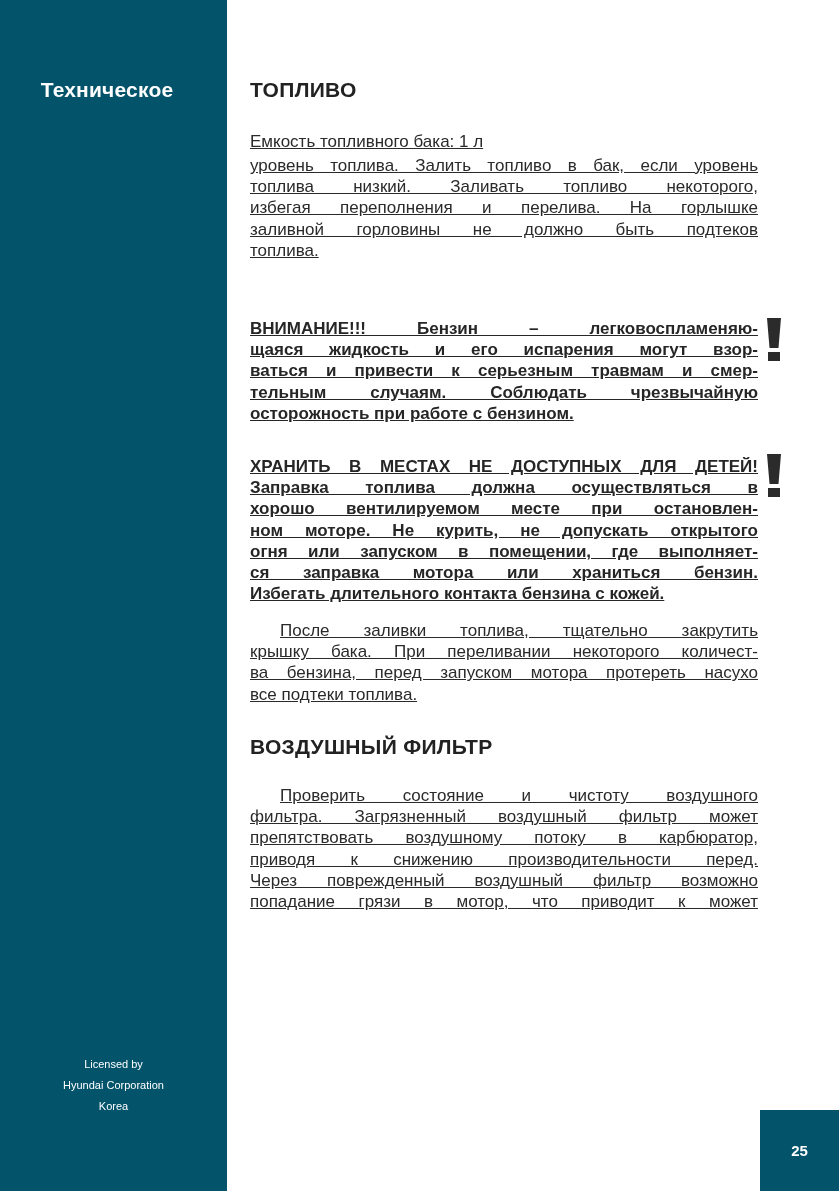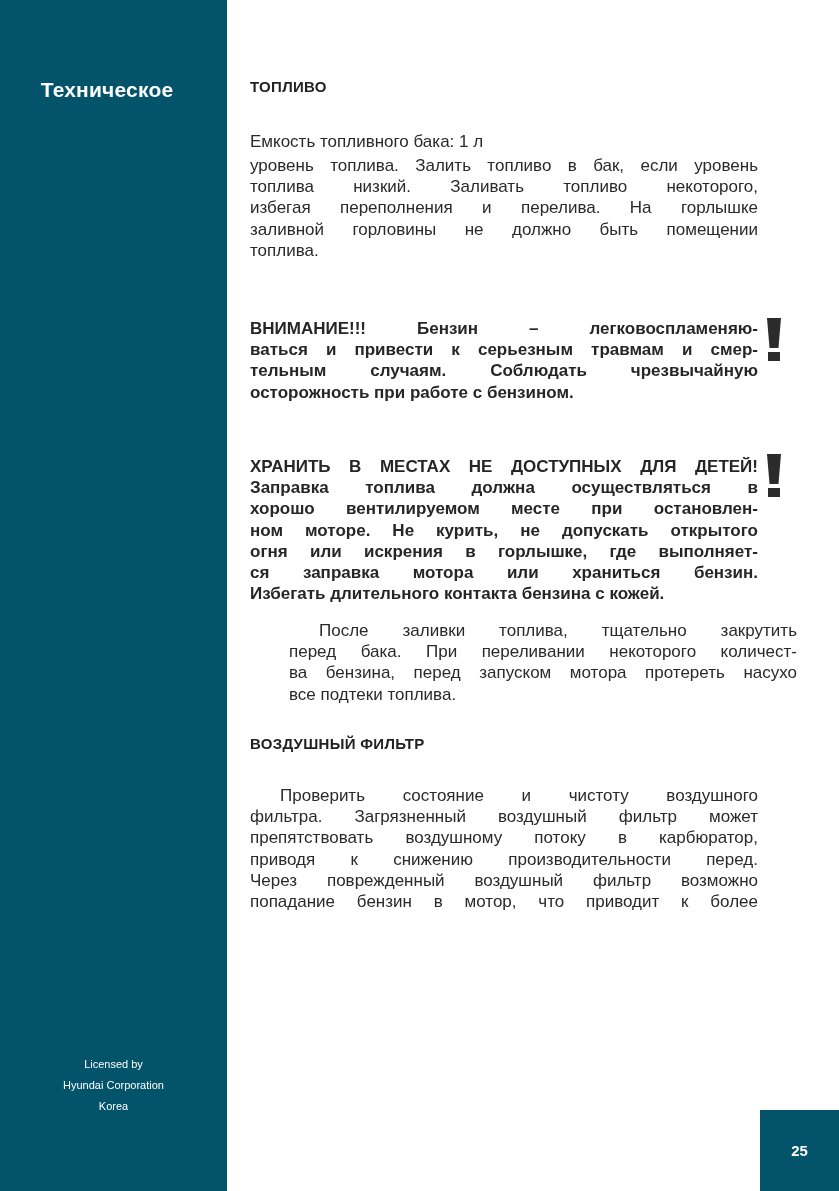--- a/index.html
+++ b/index.html
@@ -28,27 +28,27 @@
   .page-box {
     position:absolute; left:760px; top:1110px; width:79px; height:81px;
     background:#03536b; color:#ffffff;
     font-weight:bold; font-size:15px;
     display:flex; align-items:center; justify-content:center;
   }
   .content {
     position:absolute; left:250px; top:0; width:508px;
   }
   .heading {
-    position:absolute; left:0; font-weight:bold; font-size:15px;
+    position:absolute; left:0; font-weight:bold; font-size:21px;
     color:#222; letter-spacing:0.3px; white-space:nowrap;
   }
   .para {
     position:absolute; left:0; width:508px;
     font-size:17px; line-height:21.2px;
-    text-align:justify; color:#2a2a2a;
+    text-align:justify; color:#2a2a2a;text-decoration:underline;
   }
   .para.bold { font-weight:bold; color:#262626; }
   .line { display:block; text-align:justify; text-align-last:justify; white-space:nowrap; }
   .line.last { text-align-last:left; }
   .excl {
     position:absolute; width:14px;
   }
   .excl .bar {
     position:absolute; left:0; top:0; width:14px; height:30px;
     background:#2b2b2b;
@@ -82,57 +82,58 @@
   <div class="heading" style="top:78px;">ТОПЛИВО</div>
 
   <div class="para" style="top:131px;">
     <span class="line last">Емкость топливного бака: 1 л</span>
   </div>
 
   <div class="para" style="top:155px;">
     <span class="line">уровень топлива. Залить топливо в бак, если уровень</span>
     <span class="line">топлива низкий. Заливать топливо некоторого,</span>
     <span class="line">избегая переполнения и перелива. На горлышке</span>
-    <span class="line">заливной горловины не должно быть помещении</span>
+    <span class="line">заливной горловины не должно быть подтеков</span>
     <span class="line last">топлива.</span>
   </div>
 
   <div class="para bold" style="top:318px;">
     <span class="line">ВНИМАНИЕ!!! Бензин – легковоспламеняю-</span>
+    <span class="line">щаяся жидкость и его испарения могут взор-</span>
     <span class="line">ваться и привести к серьезным травмам и смер-</span>
     <span class="line">тельным случаям. Соблюдать чрезвычайную</span>
     <span class="line last">осторожность при работе с бензином.</span>
   </div>
 
   <div class="para bold" style="top:456px;">
     <span class="line">ХРАНИТЬ В МЕСТАХ НЕ ДОСТУПНЫХ ДЛЯ ДЕТЕЙ!</span>
     <span class="line">Заправка топлива должна осуществляться в</span>
     <span class="line">хорошо вентилируемом месте при остановлен-</span>
     <span class="line">ном моторе. Не курить, не допускать открытого</span>
-    <span class="line">огня или искрения в горлышке, где выполняет-</span>
+    <span class="line">огня или запуском в помещении, где выполняет-</span>
     <span class="line">ся заправка мотора или храниться бензин.</span>
     <span class="line last">Избегать длительного контакта бензина с кожей.</span>
   </div>
 
-  <div class="para" style="top:620px;margin-left:39px;">
+  <div class="para" style="top:620px;">
     <span class="line" style="padding-left:30px;">После заливки топлива, тщательно закрутить</span>
-    <span class="line">перед бака. При переливании некоторого количест-</span>
+    <span class="line">крышку бака. При переливании некоторого количест-</span>
     <span class="line">ва бензина, перед запуском мотора протереть насухо</span>
     <span class="line last">все подтеки топлива.</span>
   </div>
 
   <div class="heading" style="top:735px;">ВОЗДУШНЫЙ ФИЛЬТР</div>
 
   <div class="para" style="top:785px;">
     <span class="line" style="padding-left:30px;">Проверить состояние и чистоту воздушного</span>
     <span class="line">фильтра. Загрязненный воздушный фильтр может</span>
     <span class="line">препятствовать воздушному потоку в карбюратор,</span>
     <span class="line">приводя к снижению производительности перед.</span>
     <span class="line">Через поврежденный воздушный фильтр возможно</span>
-    <span class="line">попадание бензин в мотор, что приводит к более</span>
+    <span class="line">попадание грязи в мотор, что приводит к может</span>
   </div>
 </div>
 
 <div class="excl" style="left:767px; top:318px;">
   <div class="bar"></div>
     <div class="dot"></div>
 </div>
 <div class="excl" style="left:767px; top:454px;">
   <div class="bar"></div>
     <div class="dot"></div>

